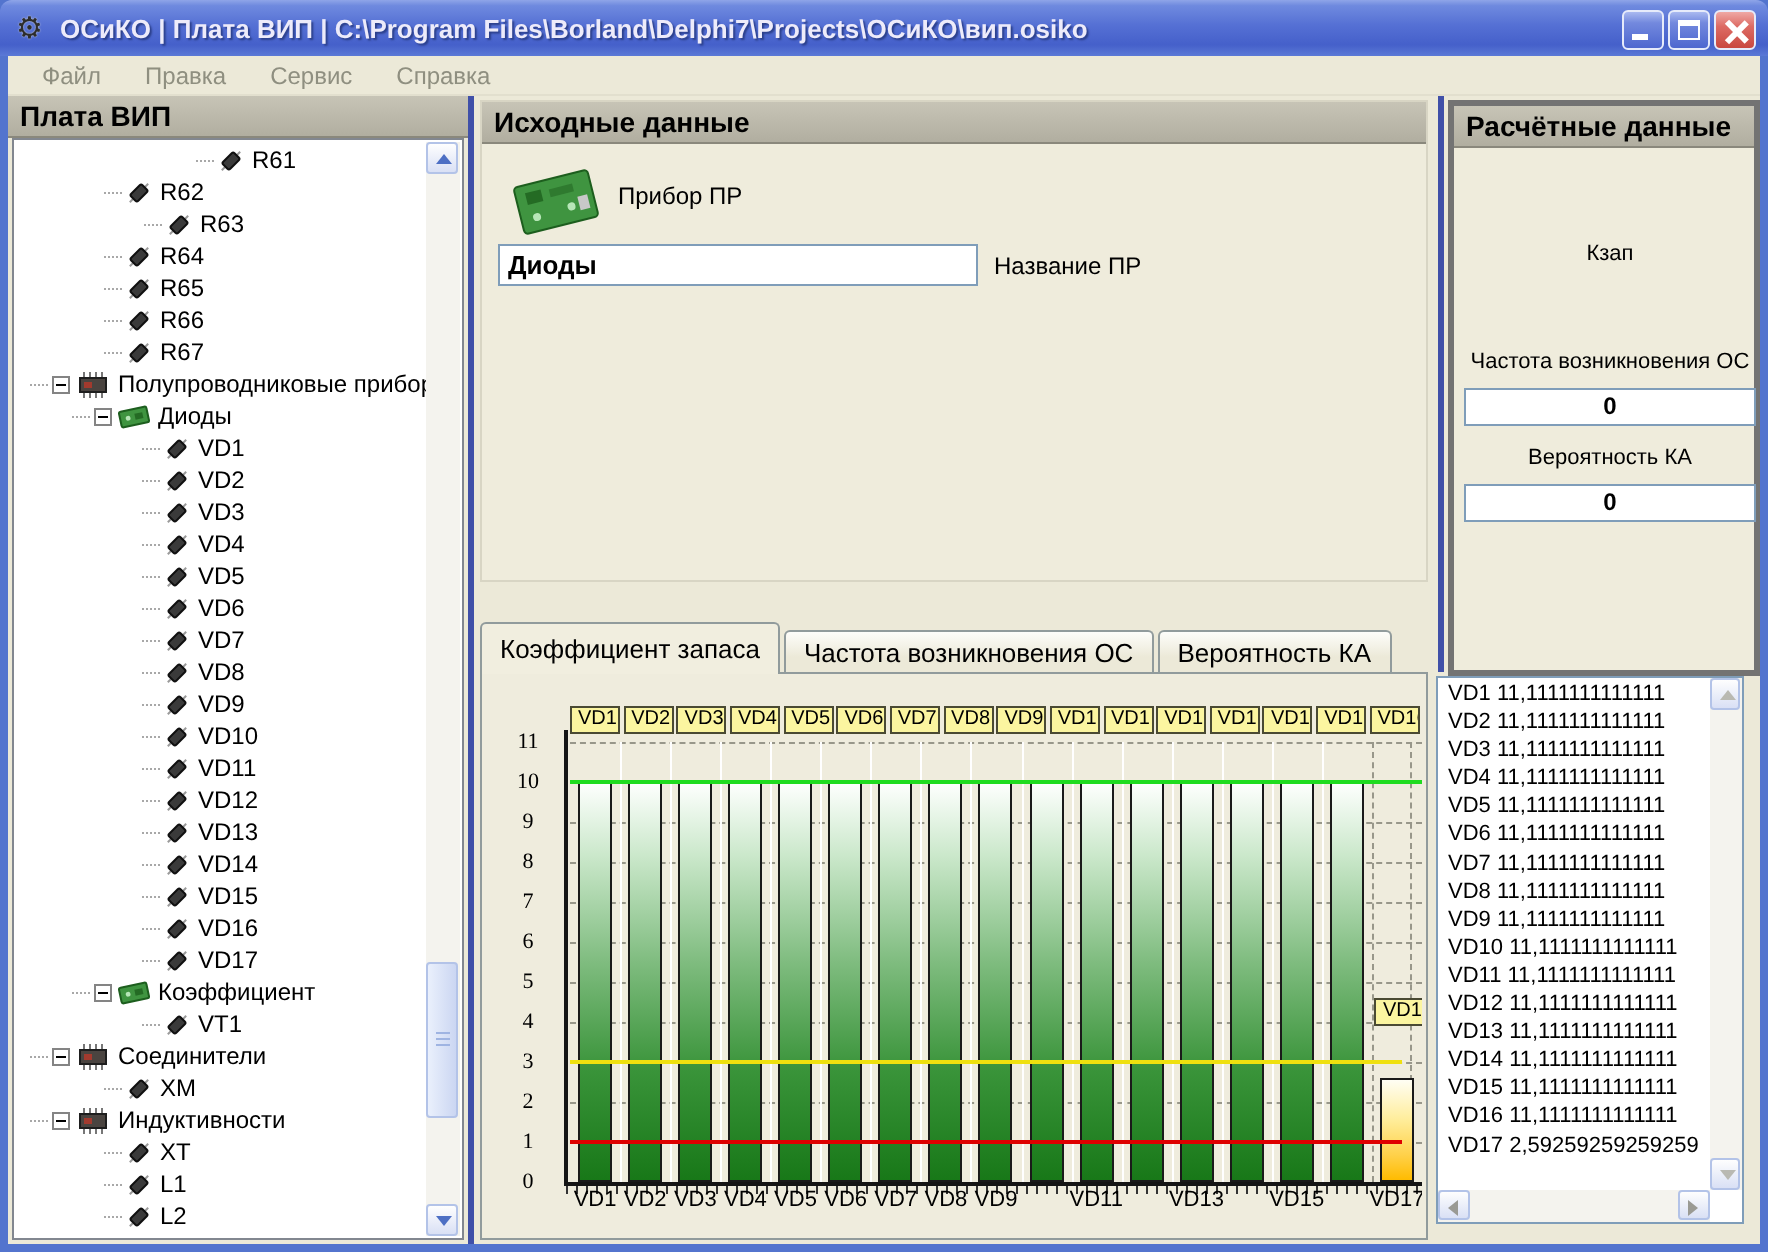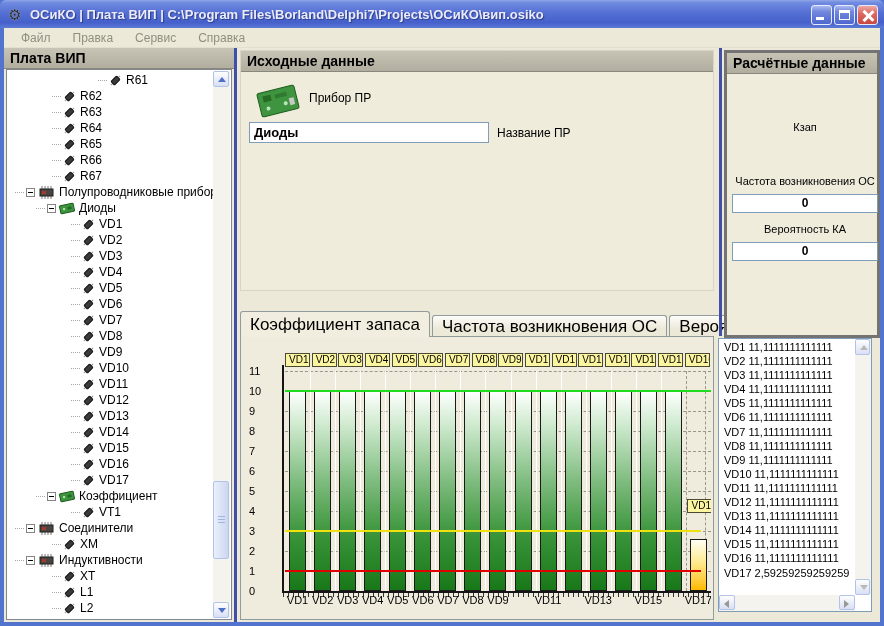--- a/index.html
+++ b/index.html
@@ -74,29 +74,29 @@
     border:1px solid #D8D5C4; }
   .pcb-icon { position:absolute; left:14px; top:30px; }
   .device-label { position:absolute; left:68px; top:40px; font-size:12px; color:#000; }
   .name-input { position:absolute; left:8px; top:71px; width:240px; height:21px; border:1px solid #7F9DB9;
     background:#fff; font-family:"Liberation Sans",sans-serif; font-size:13px; font-weight:bold; padding:0 4px; color:#000; }
   .name-label { position:absolute; left:256px; top:75px; font-size:12px; color:#000; }
 
   
   .tabs { position:absolute; left:236px; top:262px; height:27px; display:flex; align-items:flex-end; }
   .tab { background:linear-gradient(180deg,#FDFDFA,#ECE9D8 60%); border:1px solid #919B9C; border-bottom:none;
-    border-radius:3px 3px 0 0; font-size:17px; color:#000; padding:0 9px; margin-right:2px;
+    border-radius:3px 3px 0 0; font-size:13px; color:#000; padding:0 9px; margin-right:2px;
     height:22px; line-height:21px; position:relative; }
   .tab.active { height:26px; line-height:25px; z-index:5; background:#F1EEDF; }
   .tab-page { position:absolute; left:236px; top:288px; width:474px; height:284px; background:#EFECDD;
     border:1px solid #919B9C; z-index:1; }
 
   
   .chart { position:absolute; left:2px; top:2px; width:468px; height:278px; background:#EFECDD; overflow:hidden; }
-  .ytick { position:absolute; left:6px; width:30px; text-align:left; font-size:11px; color:#000; z-index:3; }
+  .ytick { position:absolute; left:6px; width:30px; text-align:center; font-size:11px; color:#000; z-index:3;font-family:Liberation Serif, serif; }
   .xtick { position:absolute; top:255px; width:36px; text-align:center; font-size:11px; color:#000; }
   .hgrid { position:absolute; height:0; border-top:1px dashed #98978A; z-index:1; }
   .vgrid { position:absolute; top:32px; height:220px; width:1px; background:#FFFFFF; z-index:1; }
   .vdash { position:absolute; top:32px; height:220px; width:0; border-left:1px dashed #98978A; z-index:1; }
   .axis-y { position:absolute; left:39px; top:26px; width:2px; height:228px; background:#151515; z-index:3; }
   .axis-x { position:absolute; left:39px; top:252px; width:430px; height:2px; background:#151515; z-index:3; }
   .axis-mt { position:absolute; left:40px; top:254px; width:428px; height:4px;
     background:repeating-linear-gradient(90deg,#333 0 1px,transparent 1px 5px); }
   .bar { position:absolute; width:17px; border:1px solid #1A1A1A; z-index:2;
     background:linear-gradient(180deg,#FDFFFD 0%,#CBE8CB 18%,#7FBC7F 45%,#3A943A 72%,#187818 100%); }
@@ -173,21 +173,21 @@
               <div class="tree-icon">
                 <svg width="13" height="13" viewBox="0 0 13 13">
                   <g transform="rotate(-45 6.5 6.5)">
                     <line x1="0" y1="6.5" x2="13" y2="6.5" stroke="#9A9A9A"></line>
                     <rect x="2.5" y="4" width="8" height="5" rx="1" fill="#3A3A3A" stroke="#101010"></rect>
                   </g>
                 </svg>
               </div>
               <div class="tree-label">R62</div>
             </div>
-            <div class="tree-row" style="padding-left: 45px;">
+            <div class="tree-row" style="padding-left: 45px; margin-left: 20px;">
               <div class="tree-stub"></div>
               <div class="tree-icon">
                 <svg width="13" height="13" viewBox="0 0 13 13">
                   <g transform="rotate(-45 6.5 6.5)">
                     <line x1="0" y1="6.5" x2="13" y2="6.5" stroke="#9A9A9A"></line>
                     <rect x="2.5" y="4" width="8" height="5" rx="1" fill="#3A3A3A" stroke="#101010"></rect>
                   </g>
                 </svg>
               </div>
               <div class="tree-label">R63</div>

